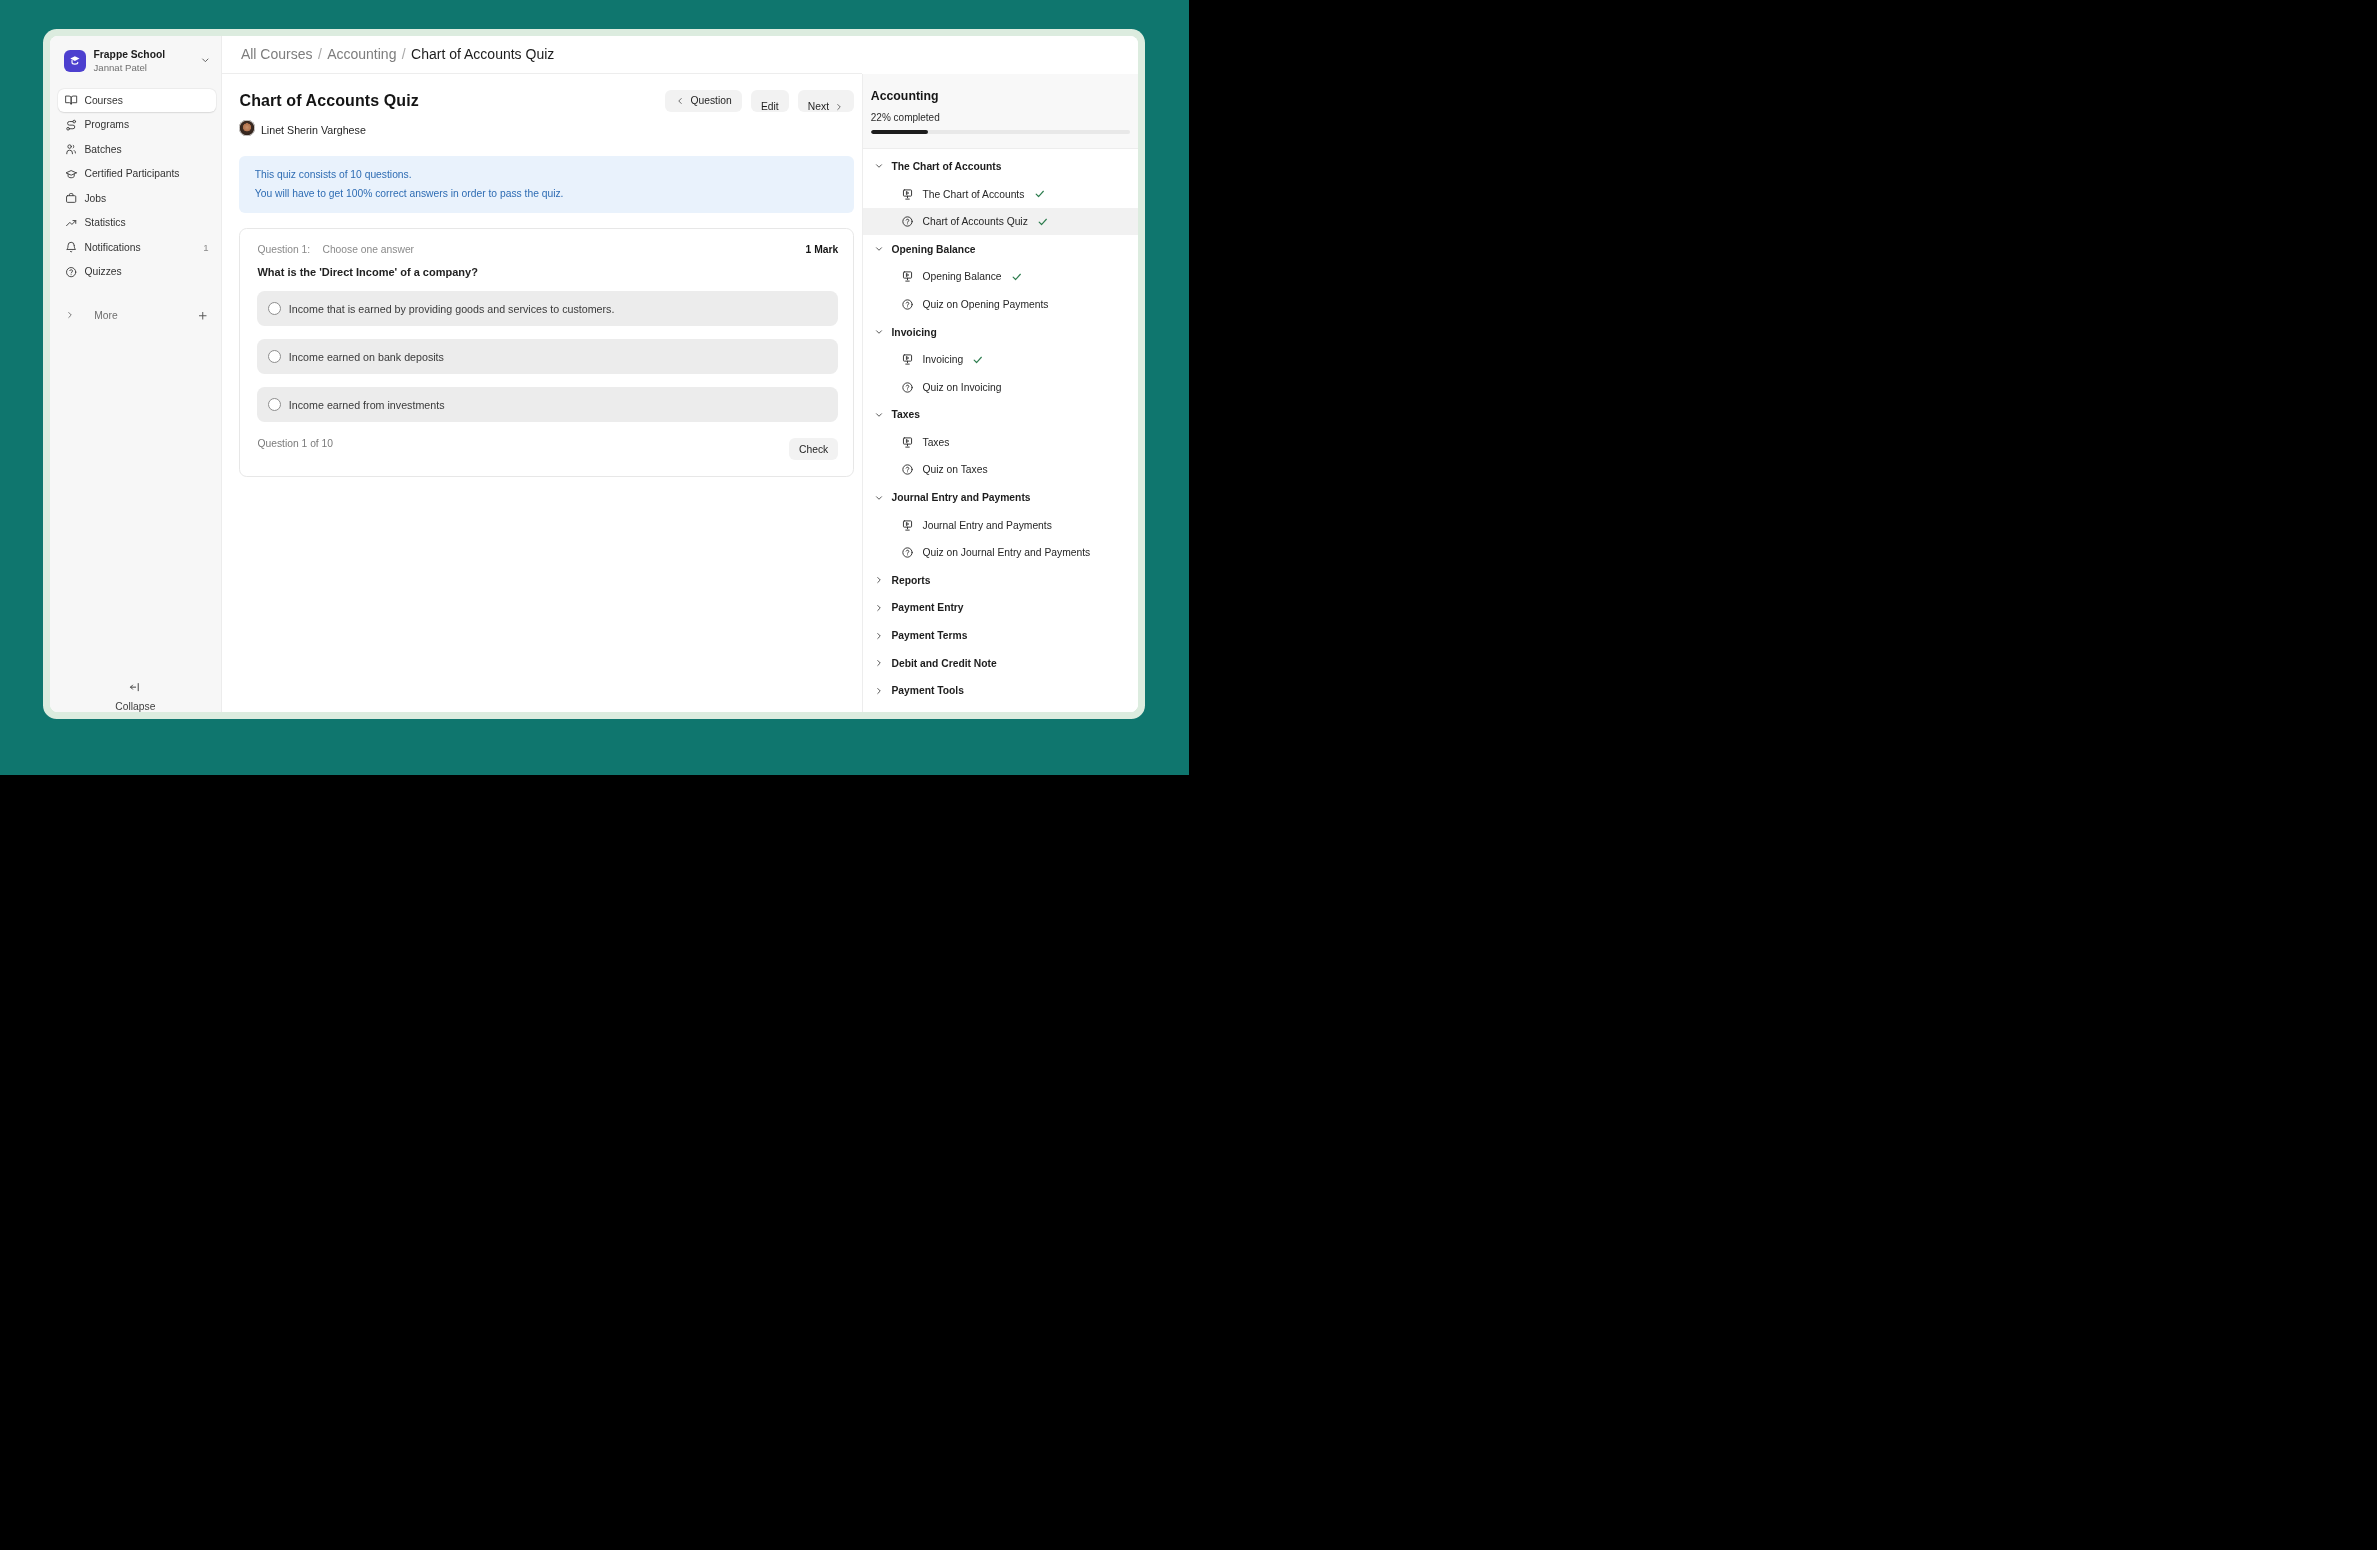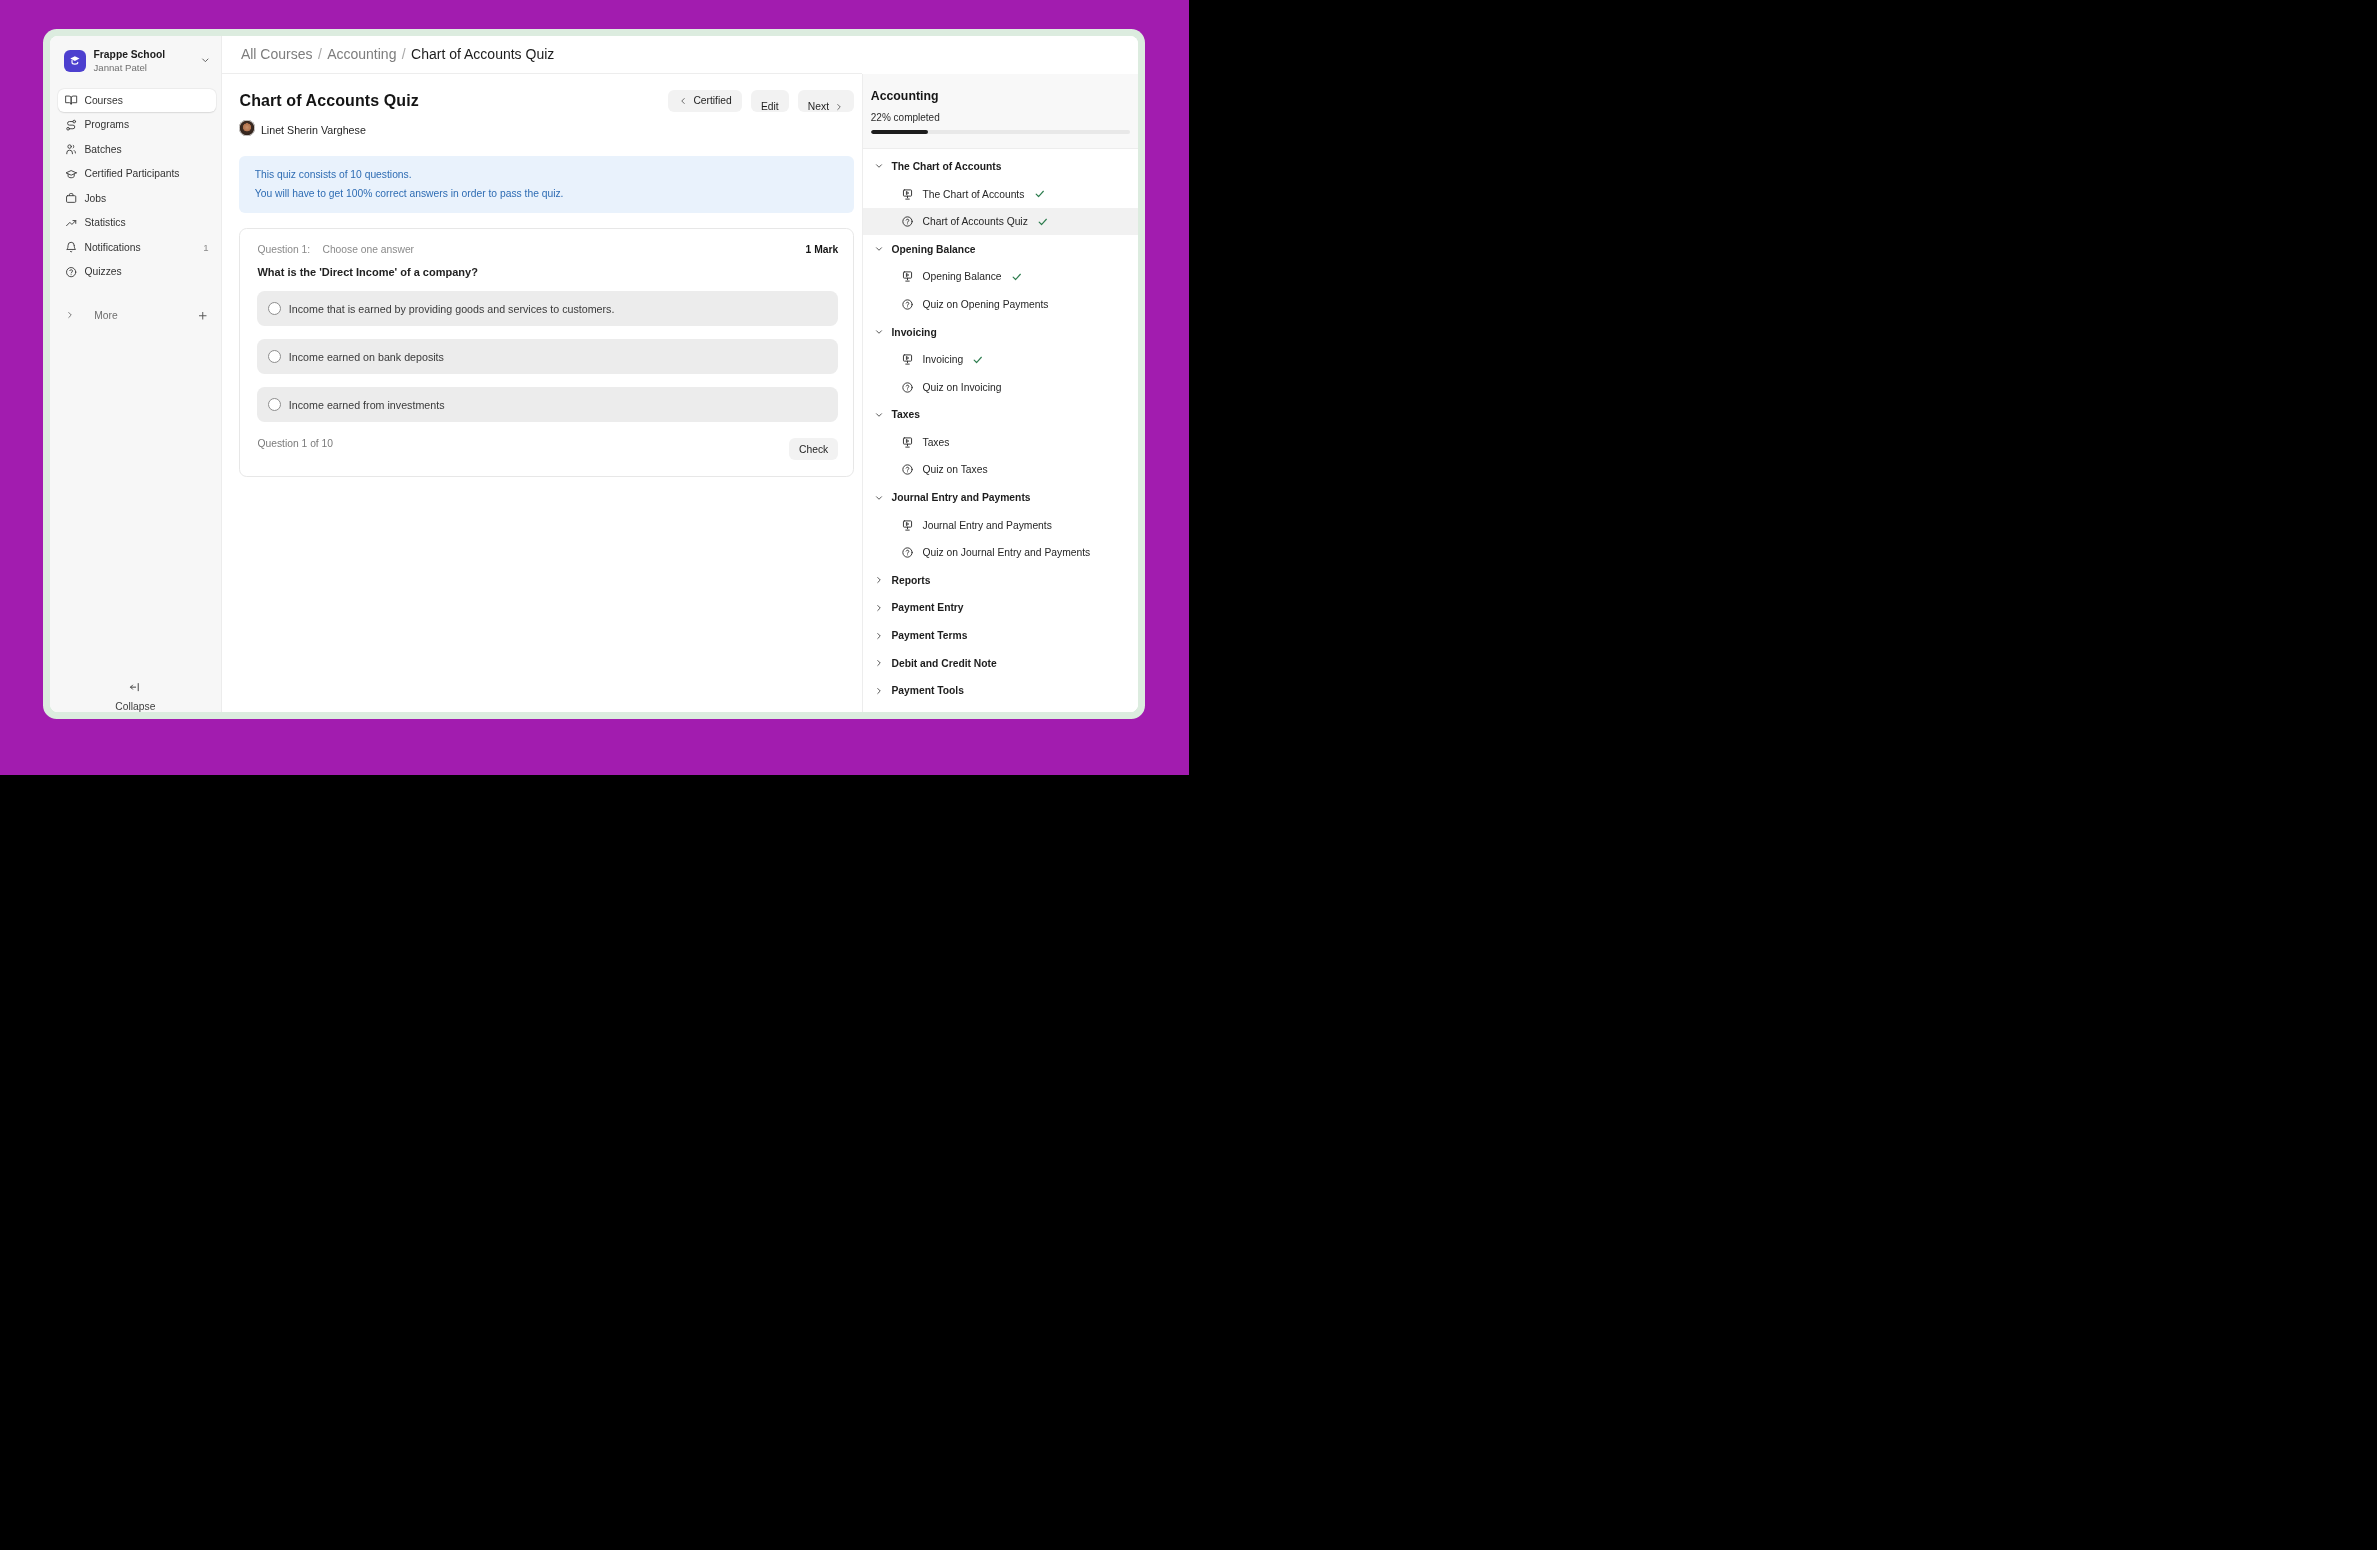--- a/index.html
+++ b/index.html
@@ -1,18 +1,18 @@
 <!DOCTYPE html>
 <html style="font-size:12.3px"><head>
 <meta charset="utf-8">
 <style>
   html,body{margin:0;padding:0;background:#000;}
   body{width:1189px;height:775px;position:relative;overflow:hidden;
        font-family:"Liberation Sans",sans-serif;-webkit-font-smoothing:antialiased;}
-  .stage{position:absolute;inset:0;background:#a21caf;}
+  .stage{position:absolute;inset:0;background:#0f766e;}
   .frame{position:absolute;left:43px;top:29px;width:1102px;height:690px;
          background:#dcecdf;border-radius:13.8px;padding:6.9px;box-sizing:border-box;}
   .window{width:100%;height:100%;background:#fff;border-radius:7.7px;overflow:hidden;
           display:flex;flex-direction:row;}
 
   
   .sidebar{width:172px;min-width:172px;background:#f7f7f7;border-right:0.8px solid #ececec;
            display:flex;flex-direction:column;box-sizing:border-box;position:relative;}
   .brand{display:flex;align-items:center;padding:13px 9.2px 0 14.6px;gap:7.7px;cursor:pointer;}
   .brand-logo{width:21.4px;height:21.4px;border-radius:6.1px;background:#4d40cf;display:flex;
@@ -250,21 +250,21 @@
 
           <main class="main">
             <div class="title-row">
               <div class="page-title">Chart of Accounts Quiz</div>
               <button class="btn">
                 <span class="bchev">
                   <svg width="10" height="10" viewBox="0 0 24 24" fill="none" stroke="currentColor" stroke-width="2.2" stroke-linecap="round" stroke-linejoin="round">
                       <polyline points="15 6 9 12 15 18"></polyline>
                     </svg>
                 </span>
-                <span>Certified</span>
+                <span>Question</span>
               </button>
               <button class="btn">
                 <span>Edit</span>
               </button>
               <button class="btn">
                 <span>Next</span>
                 <span class="bchev">
                   <svg width="10" height="10" viewBox="0 0 24 24" fill="none" stroke="currentColor" stroke-width="2.2" stroke-linecap="round" stroke-linejoin="round">
                       <polyline points="9 6 15 12 9 18"></polyline>
                     </svg>

